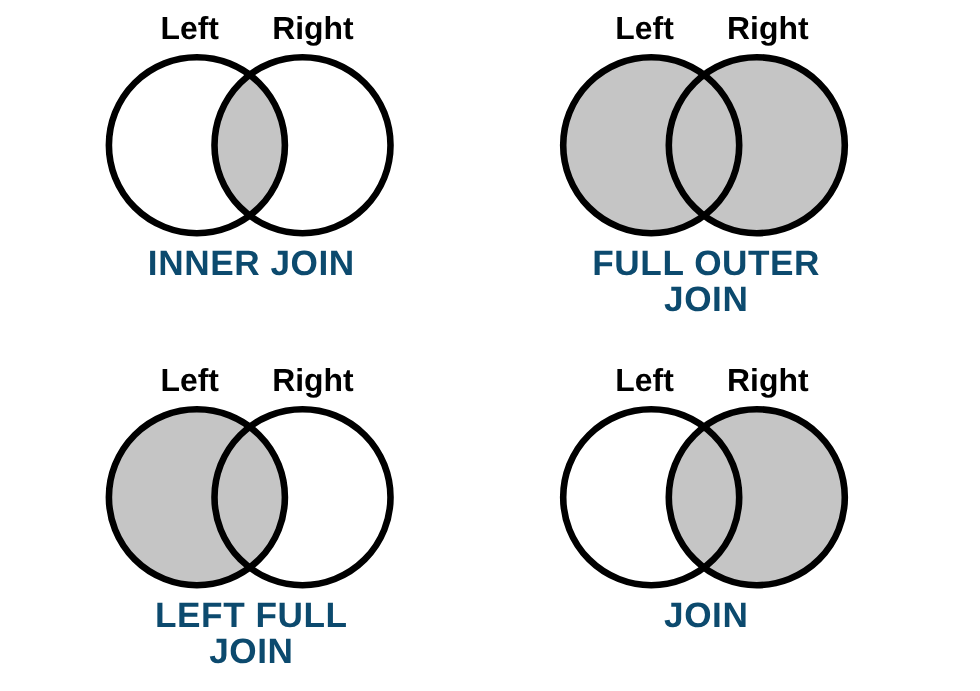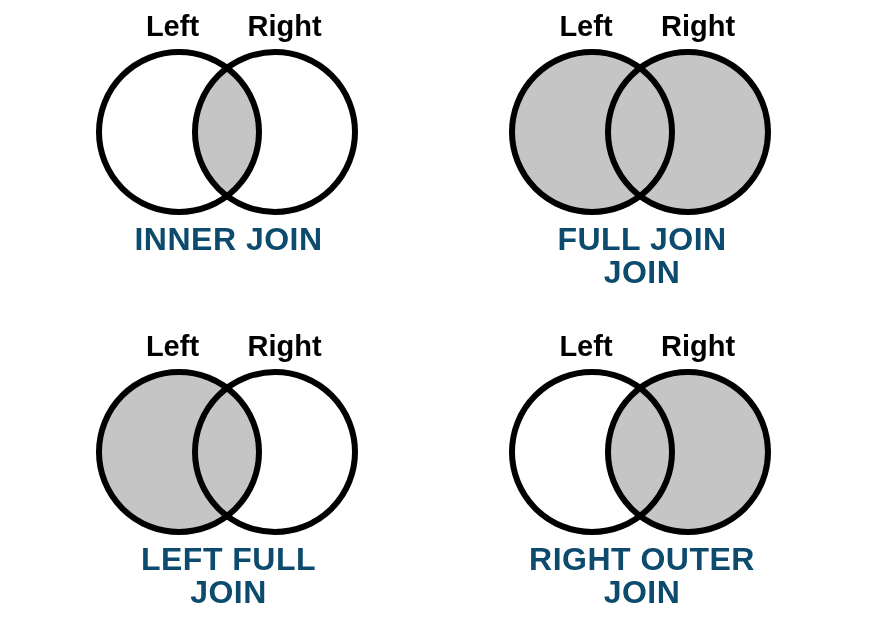--- a/index.html
+++ b/index.html
@@ -103,21 +103,21 @@
               <circle cx="85" cy="86" r="80"></circle>
             </clipPath>
           </defs>
           <circle cx="85" cy="86" r="80" fill="#c5c5c5"></circle>
           <circle cx="181" cy="86" r="80" fill="#c5c5c5"></circle>
           <circle cx="181" cy="86" r="80" fill="#c5c5c5" clip-path="url(#lens-clip-1)"></circle>
           <circle cx="85" cy="86" r="80" fill="none" stroke="#000000" stroke-width="6"></circle>
           <circle cx="181" cy="86" r="80" fill="none" stroke="#000000" stroke-width="6"></circle>
         </svg></div>
     <div class="caption">
-      <div class="caption-line">FULL JOIN</div>
+      <div class="caption-line">FULL OUTER</div>
       <div class="caption-line">JOIN</div>
     </div>
   </div>
 
   <div class="quadrant q-colL q-rowB">
     <div class="labels">
       <span class="circle-label">Left</span>
       <span class="circle-label">Right</span>
     </div>
     <div class="venn"><svg width="270" height="172" viewBox="0 0 270 172">
@@ -149,18 +149,17 @@
               <circle cx="85" cy="86" r="80"></circle>
             </clipPath>
           </defs>
           <circle cx="85" cy="86" r="80" fill="#ffffff"></circle>
           <circle cx="181" cy="86" r="80" fill="#c5c5c5"></circle>
           <circle cx="181" cy="86" r="80" fill="#c5c5c5" clip-path="url(#lens-clip-3)"></circle>
           <circle cx="85" cy="86" r="80" fill="none" stroke="#000000" stroke-width="6"></circle>
           <circle cx="181" cy="86" r="80" fill="none" stroke="#000000" stroke-width="6"></circle>
         </svg></div>
     <div class="caption">
-      <div class="caption-line">RIGHT OUTER</div>
       <div class="caption-line">JOIN</div>
     </div>
   </div>
 
 </div>
 
 </body></html>

